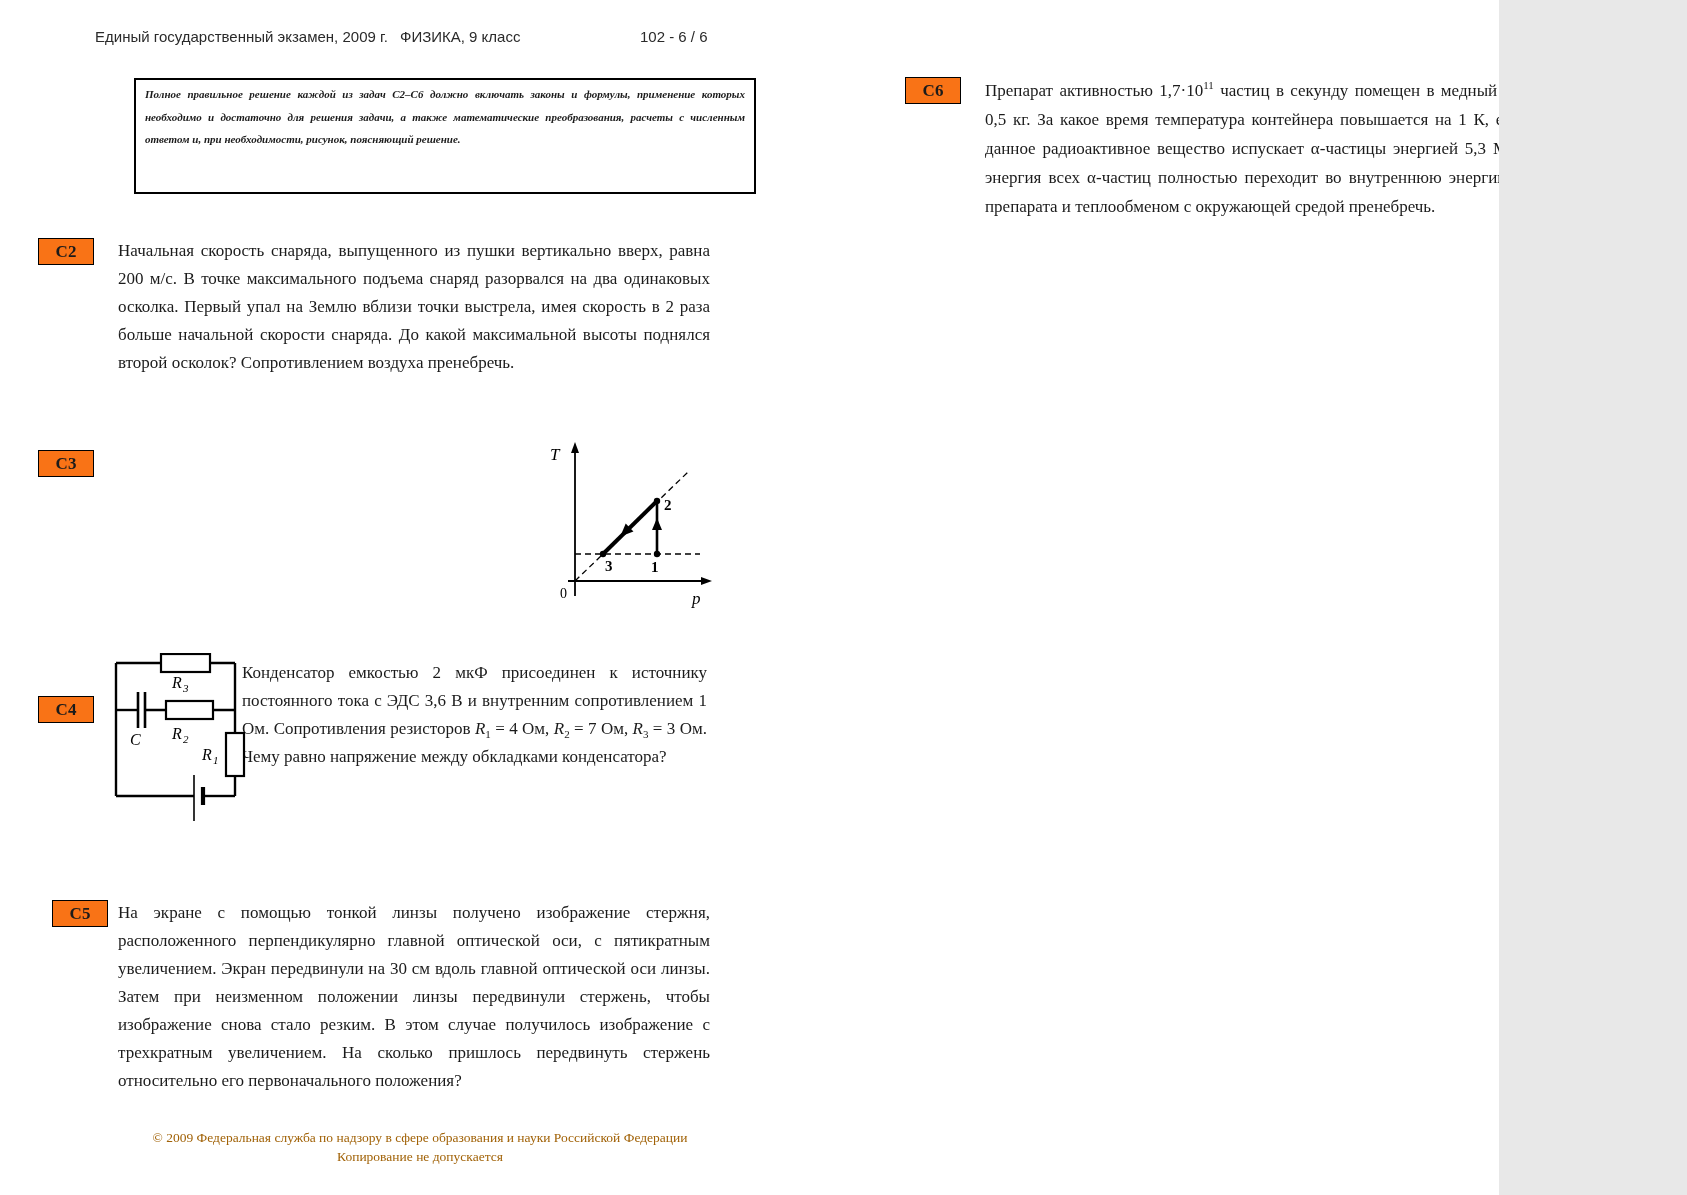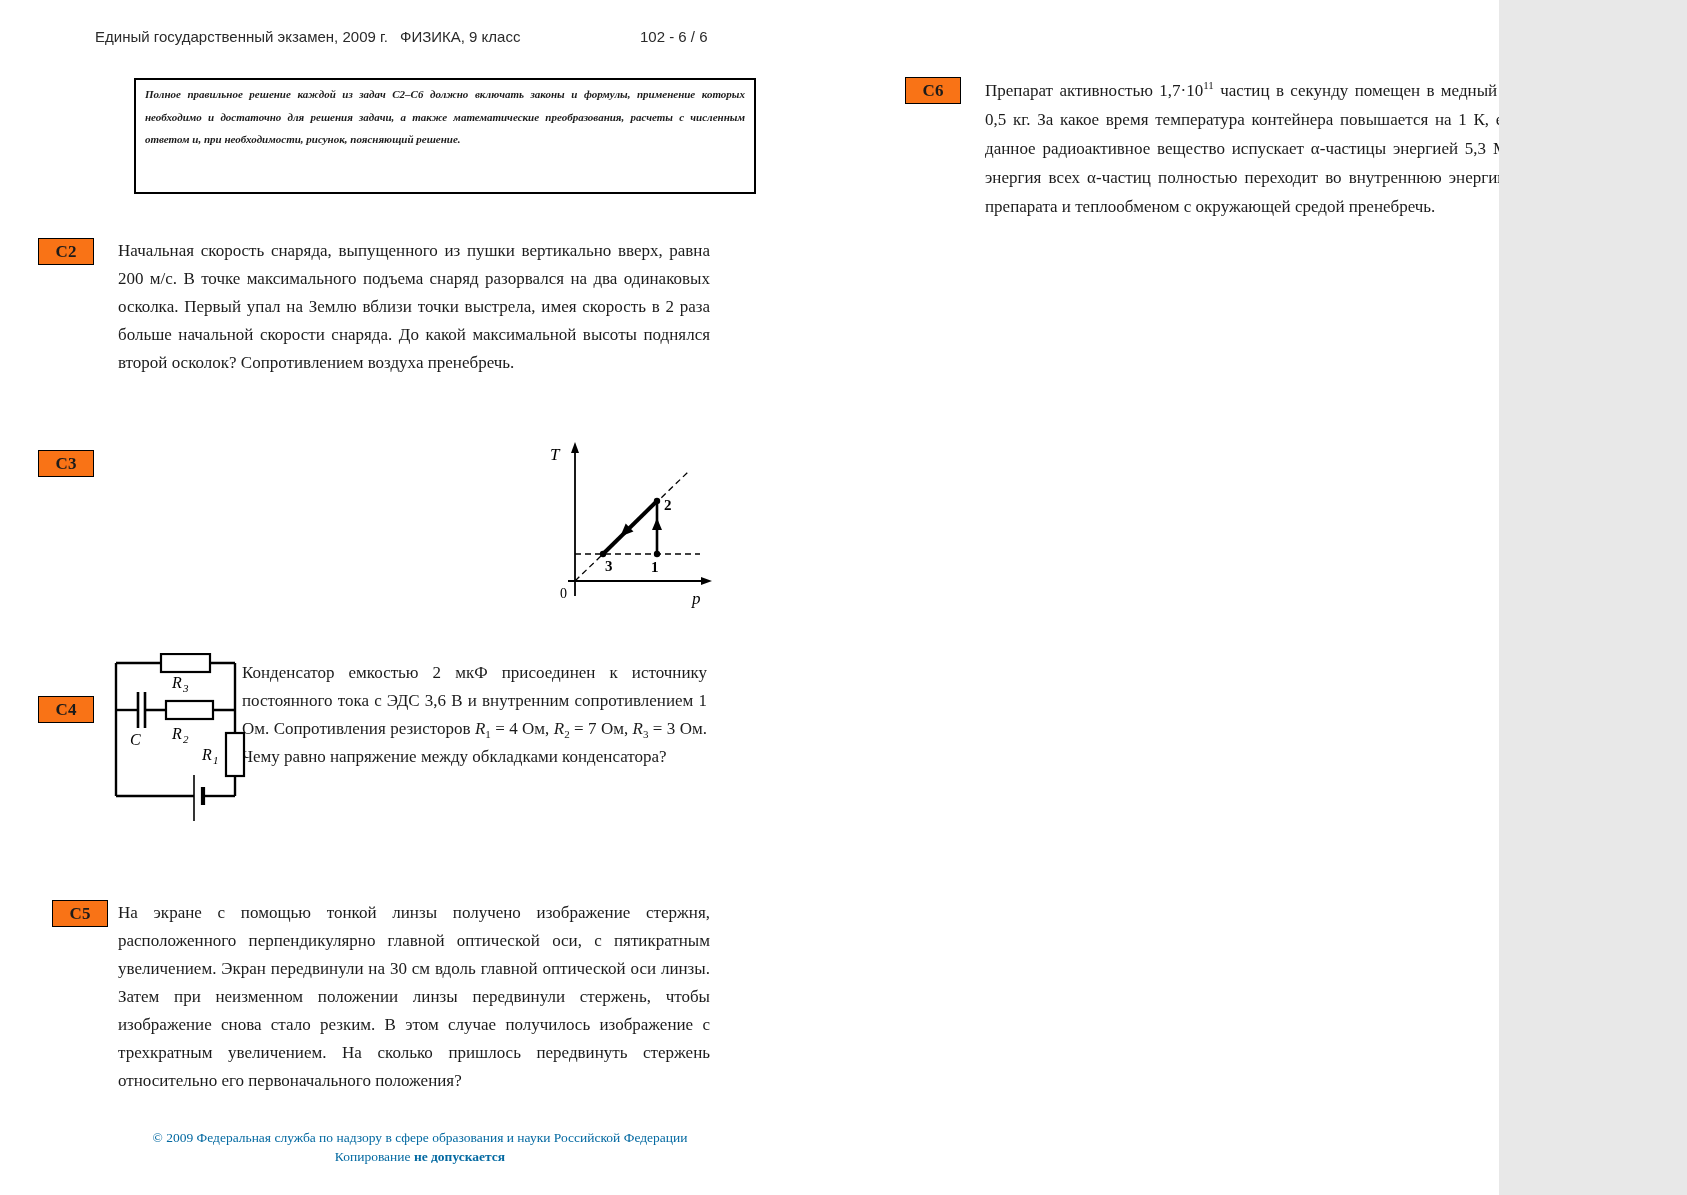--- a/index.html
+++ b/index.html
@@ -9,22 +9,22 @@
   .introbox{position:absolute;left:90px;top:78px;width:600px;height:106px;border:2px solid #000;
             padding:3px 9px;font-weight:bold;font-style:italic;font-size:11px;line-height:22.5px;
             text-align:justify;margin-left:44px;}
   .qbox{position:absolute;width:54px;height:25px;border:1.7px solid #000;display:flex;align-items:center;
         justify-content:center;font-weight:bold;font-size:17px;background:#f97316;}
   .qtext{position:absolute;font-size:17px;line-height:28px;text-align:justify;}
   .qtext sub{font-size:11px;line-height:0;}
   .qtext sup{font-size:11px;line-height:0;vertical-align:super;}
   .qtext .it{font-style:italic;}
   .figure{position:absolute;}
-  .footer{position:absolute;left:60px;top:1128px;width:720px;text-align:center;font-size:13.5px;line-height:19px;color:#0369a1;}
-  .footer b{font-weight:bold;}
+  .footer{position:absolute;left:60px;top:1128px;width:720px;text-align:center;font-size:13.5px;line-height:19px;color:#a16207;}
+  .footer b{font-weight:normal;}
   svg text{font-family:"Liberation Serif", serif;fill:#000;}
   .axlabel{font-style:italic;font-size:17px;}
   .ptlabel{font-weight:bold;font-size:15px;}
   .circlabel{font-style:italic;font-size:16px;}
   .circsub{font-style:italic;font-size:11px;}
 </style>
 </head>
 <body>
 
 <div id="page">

